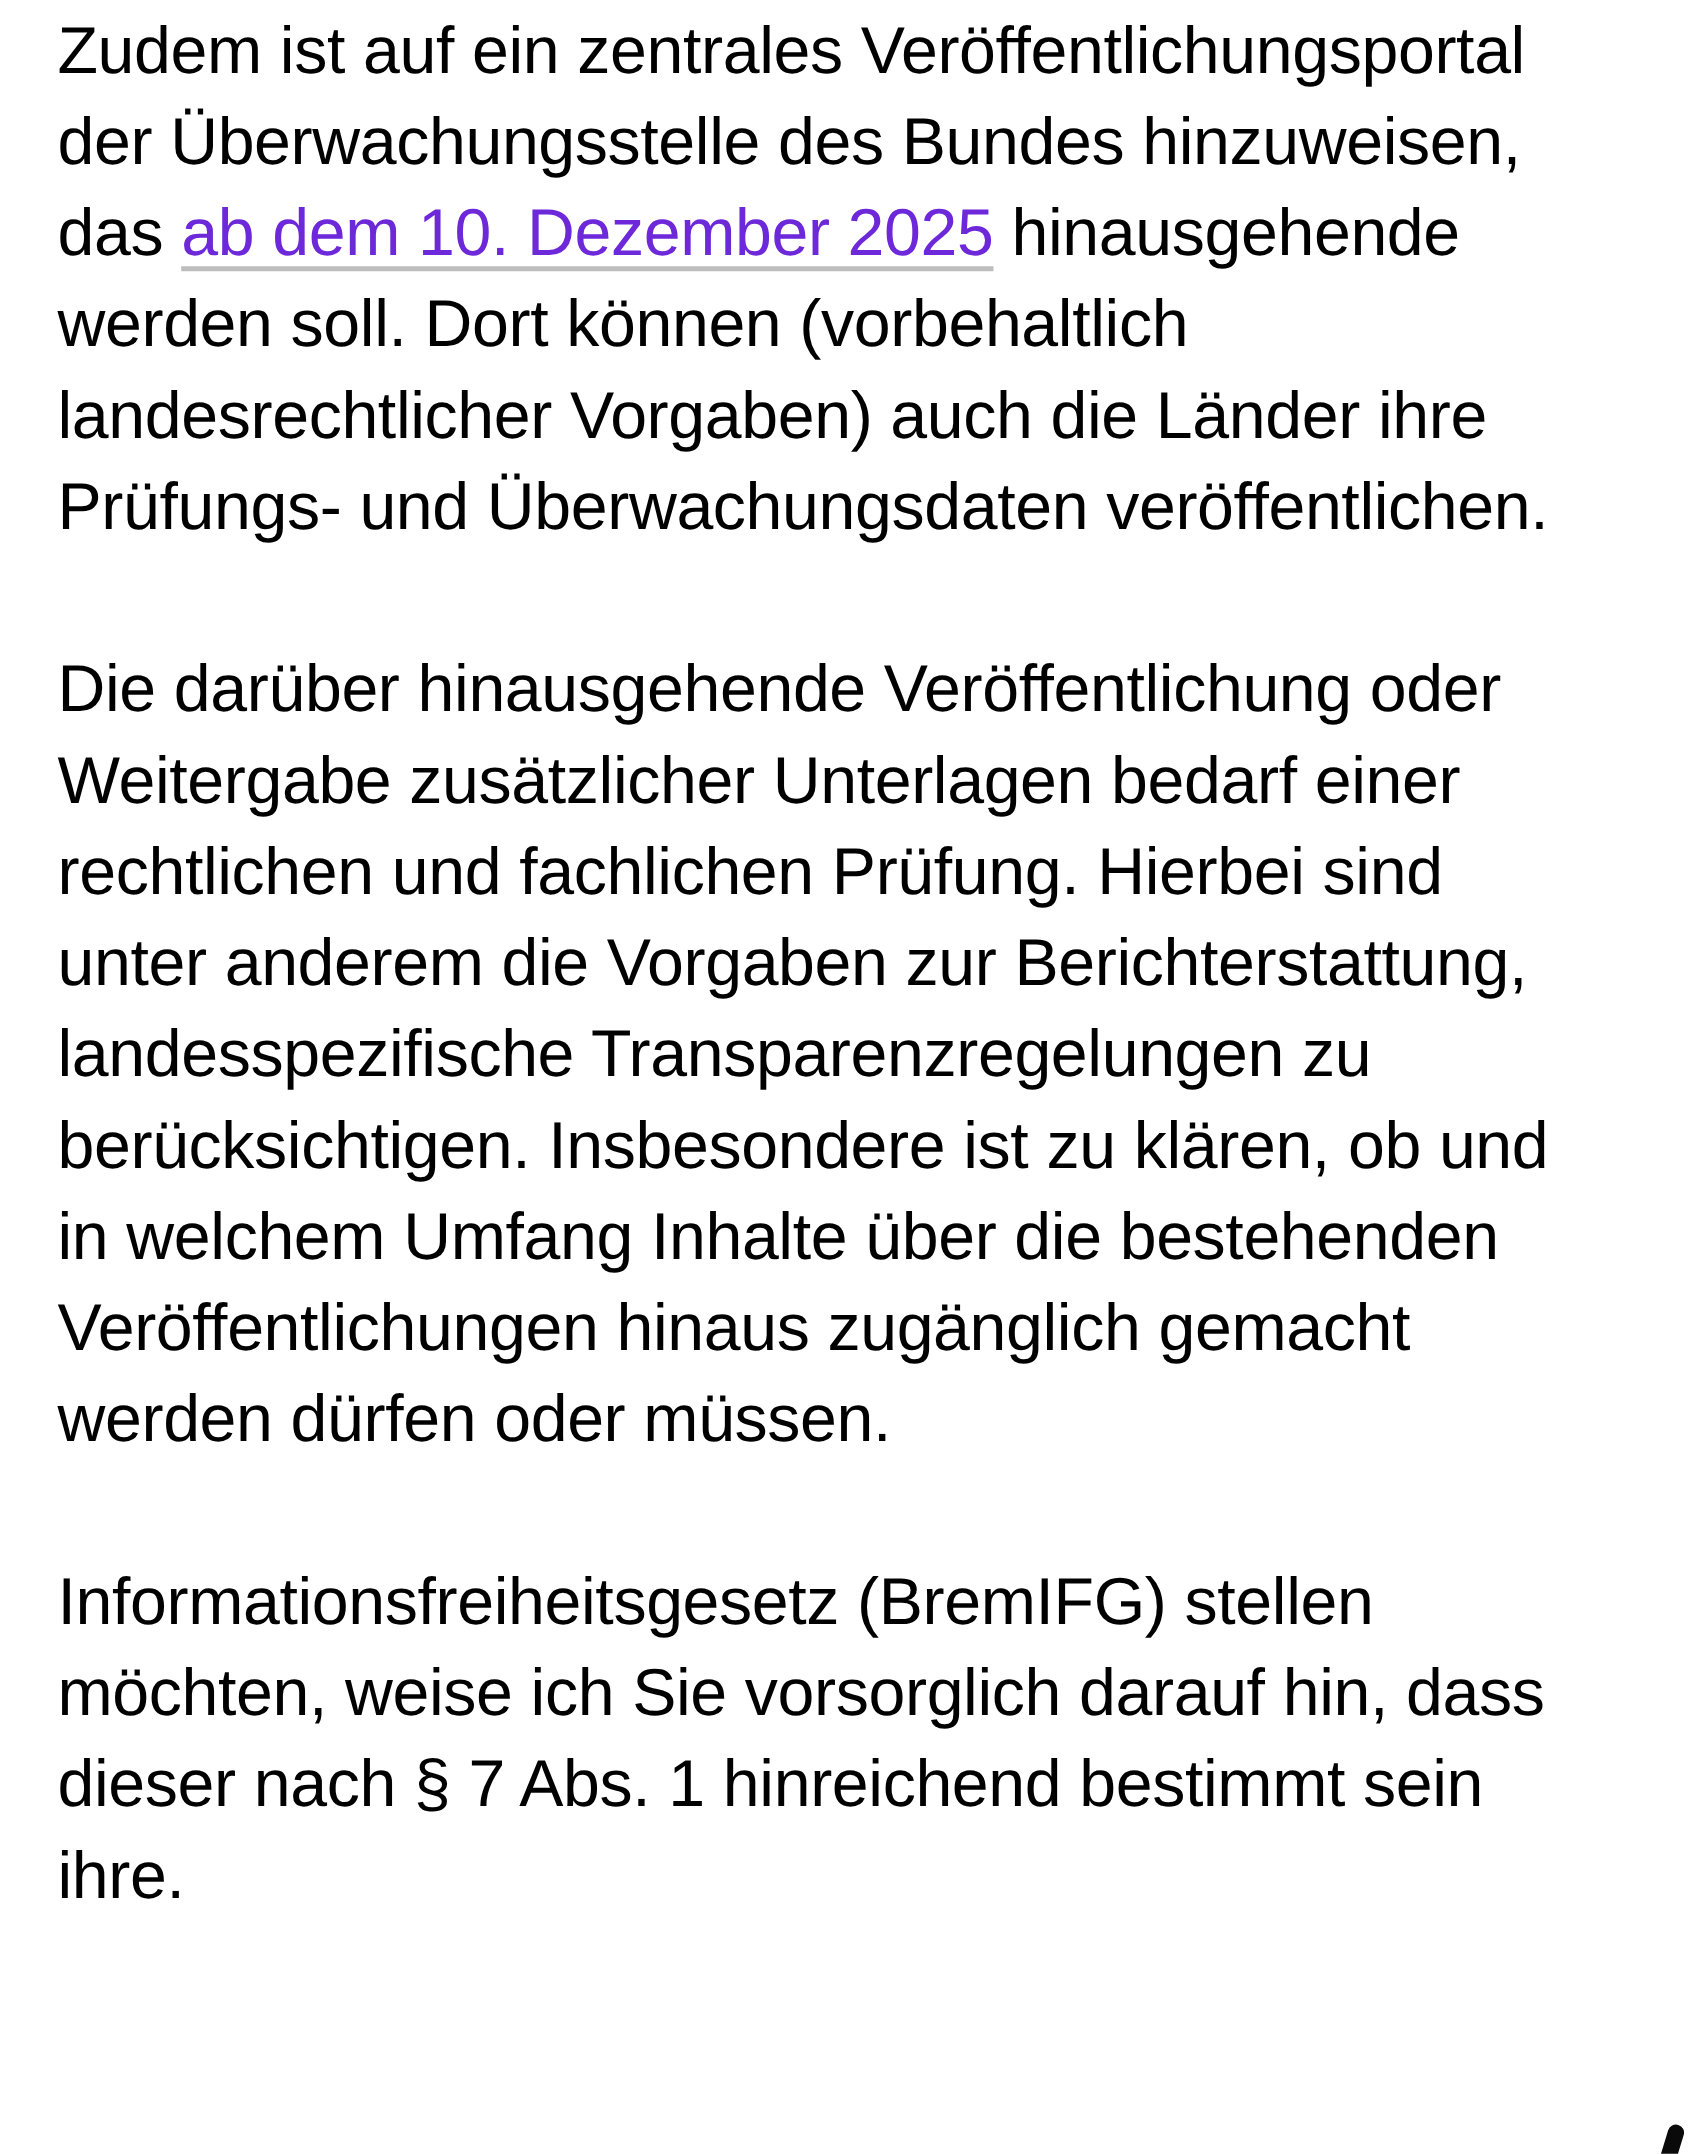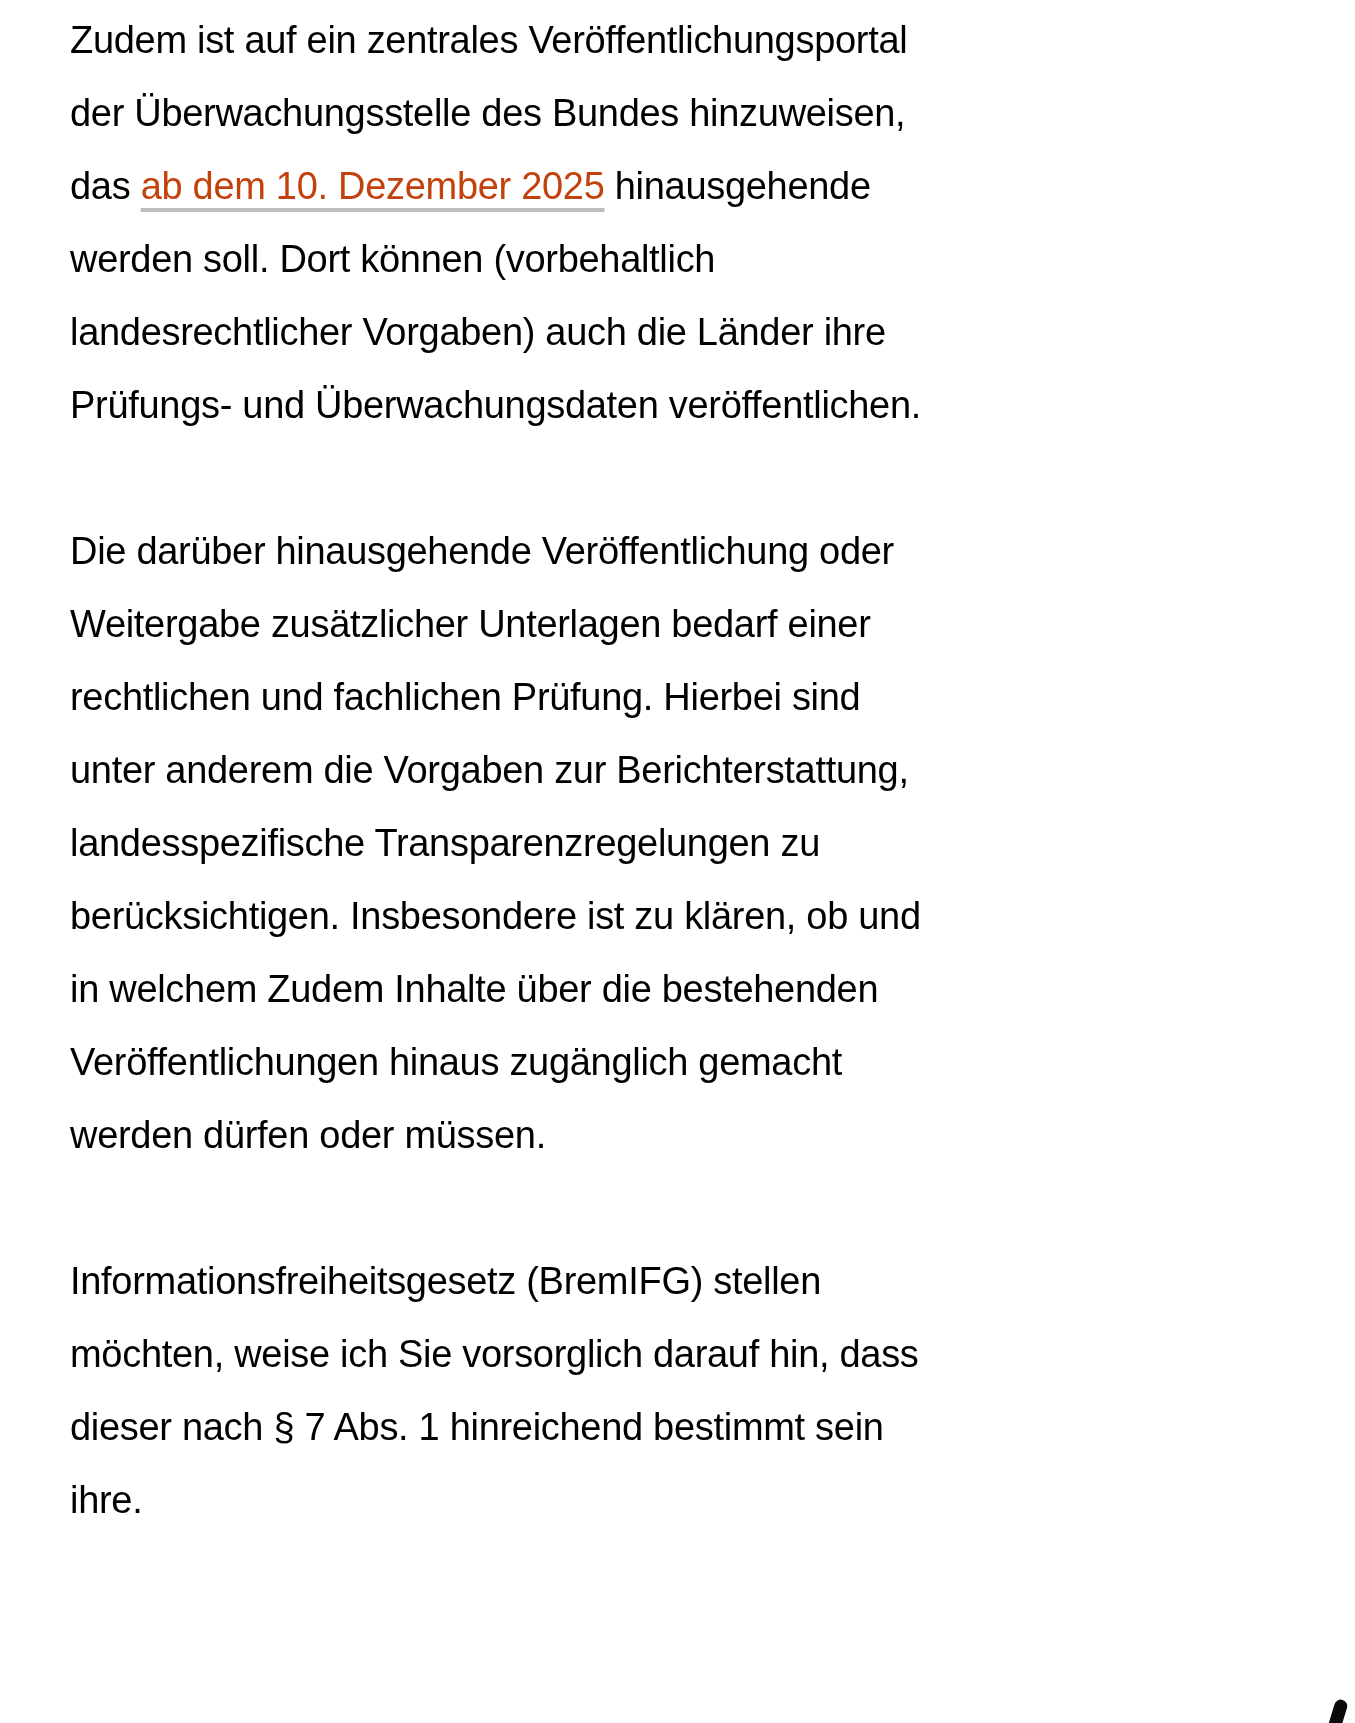--- a/index.html
+++ b/index.html
@@ -18,33 +18,32 @@
   .doc {
     padding: 4px 20px 0 46px;
   }
   .para {
     margin: 0 0 73px 0;
   }
   .para:last-child {
     margin-bottom: 0;
   }
   .line {
-    font-size: 38px;
+    font-size: 53px;
     line-height: 73px;
     letter-spacing: -0.3px;
     white-space: pre;
     color: #000000;
-    margin-left: 24px;
   }
   .datelink {
     text-decoration: underline;
     text-decoration-color: #bdbdbd;
     text-decoration-thickness: 4px;
     text-underline-offset: 9px;
-    color: #c2410c;
+    color: #6d28d9;
   }
   .stroke {
     position: absolute;
     left: 1330px;
     top: 1699px;
     width: 13px;
     height: 42px;
     background: #0a0a0a;
     border-radius: 8px;
     transform: rotate(17deg);
@@ -64,21 +63,21 @@
     <div class="line">Prüfungs- und Überwachungsdaten veröffentlichen.</div>
   </section>
 
   <section class="para">
     <div class="line">Die darüber hinausgehende Veröffentlichung oder</div>
     <div class="line">Weitergabe zusätzlicher Unterlagen bedarf einer</div>
     <div class="line">rechtlichen und fachlichen Prüfung. Hierbei sind</div>
     <div class="line">unter anderem die Vorgaben zur Berichterstattung,</div>
     <div class="line">landesspezifische Transparenzregelungen zu</div>
     <div class="line">berücksichtigen. Insbesondere ist zu klären, ob und</div>
-    <div class="line">in welchem Zudem Inhalte über die bestehenden</div>
+    <div class="line">in welchem Umfang Inhalte über die bestehenden</div>
     <div class="line">Veröffentlichungen hinaus zugänglich gemacht</div>
     <div class="line">werden dürfen oder müssen.</div>
   </section>
 
   <section class="para">
     <div class="line">Informationsfreiheitsgesetz (BremIFG) stellen</div>
     <div class="line">möchten, weise ich Sie vorsorglich darauf hin, dass</div>
     <div class="line">dieser nach § 7 Abs. 1 hinreichend bestimmt sein</div>
     <div class="line">ihre.</div>
   </section>

